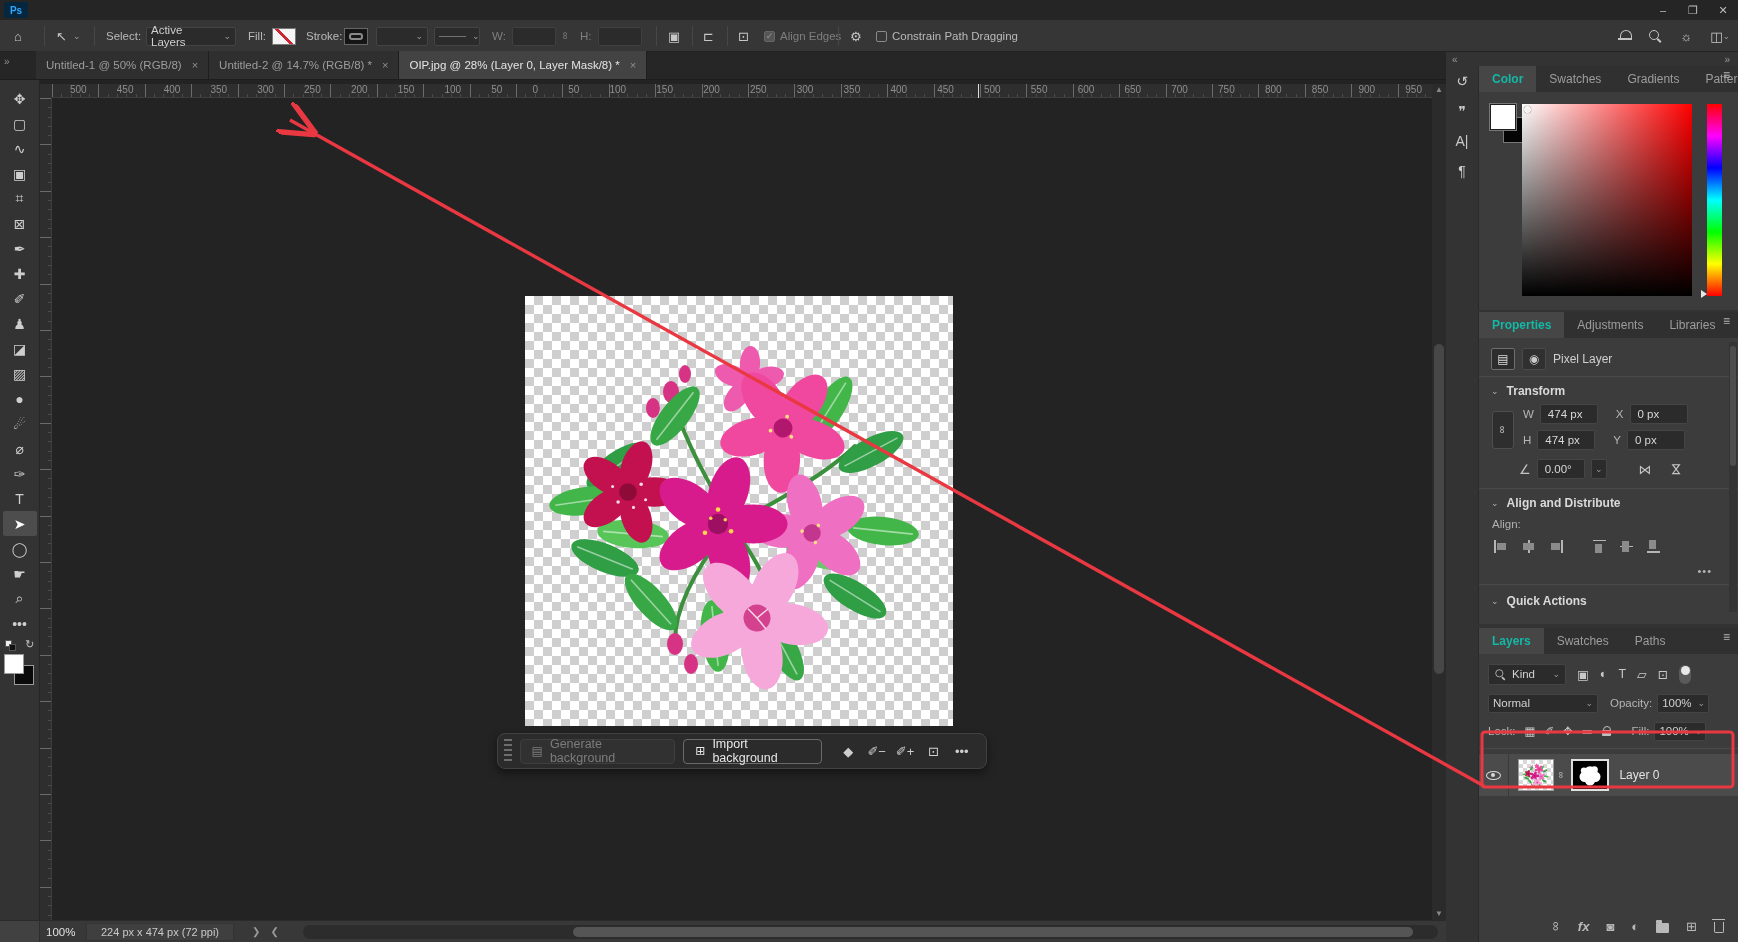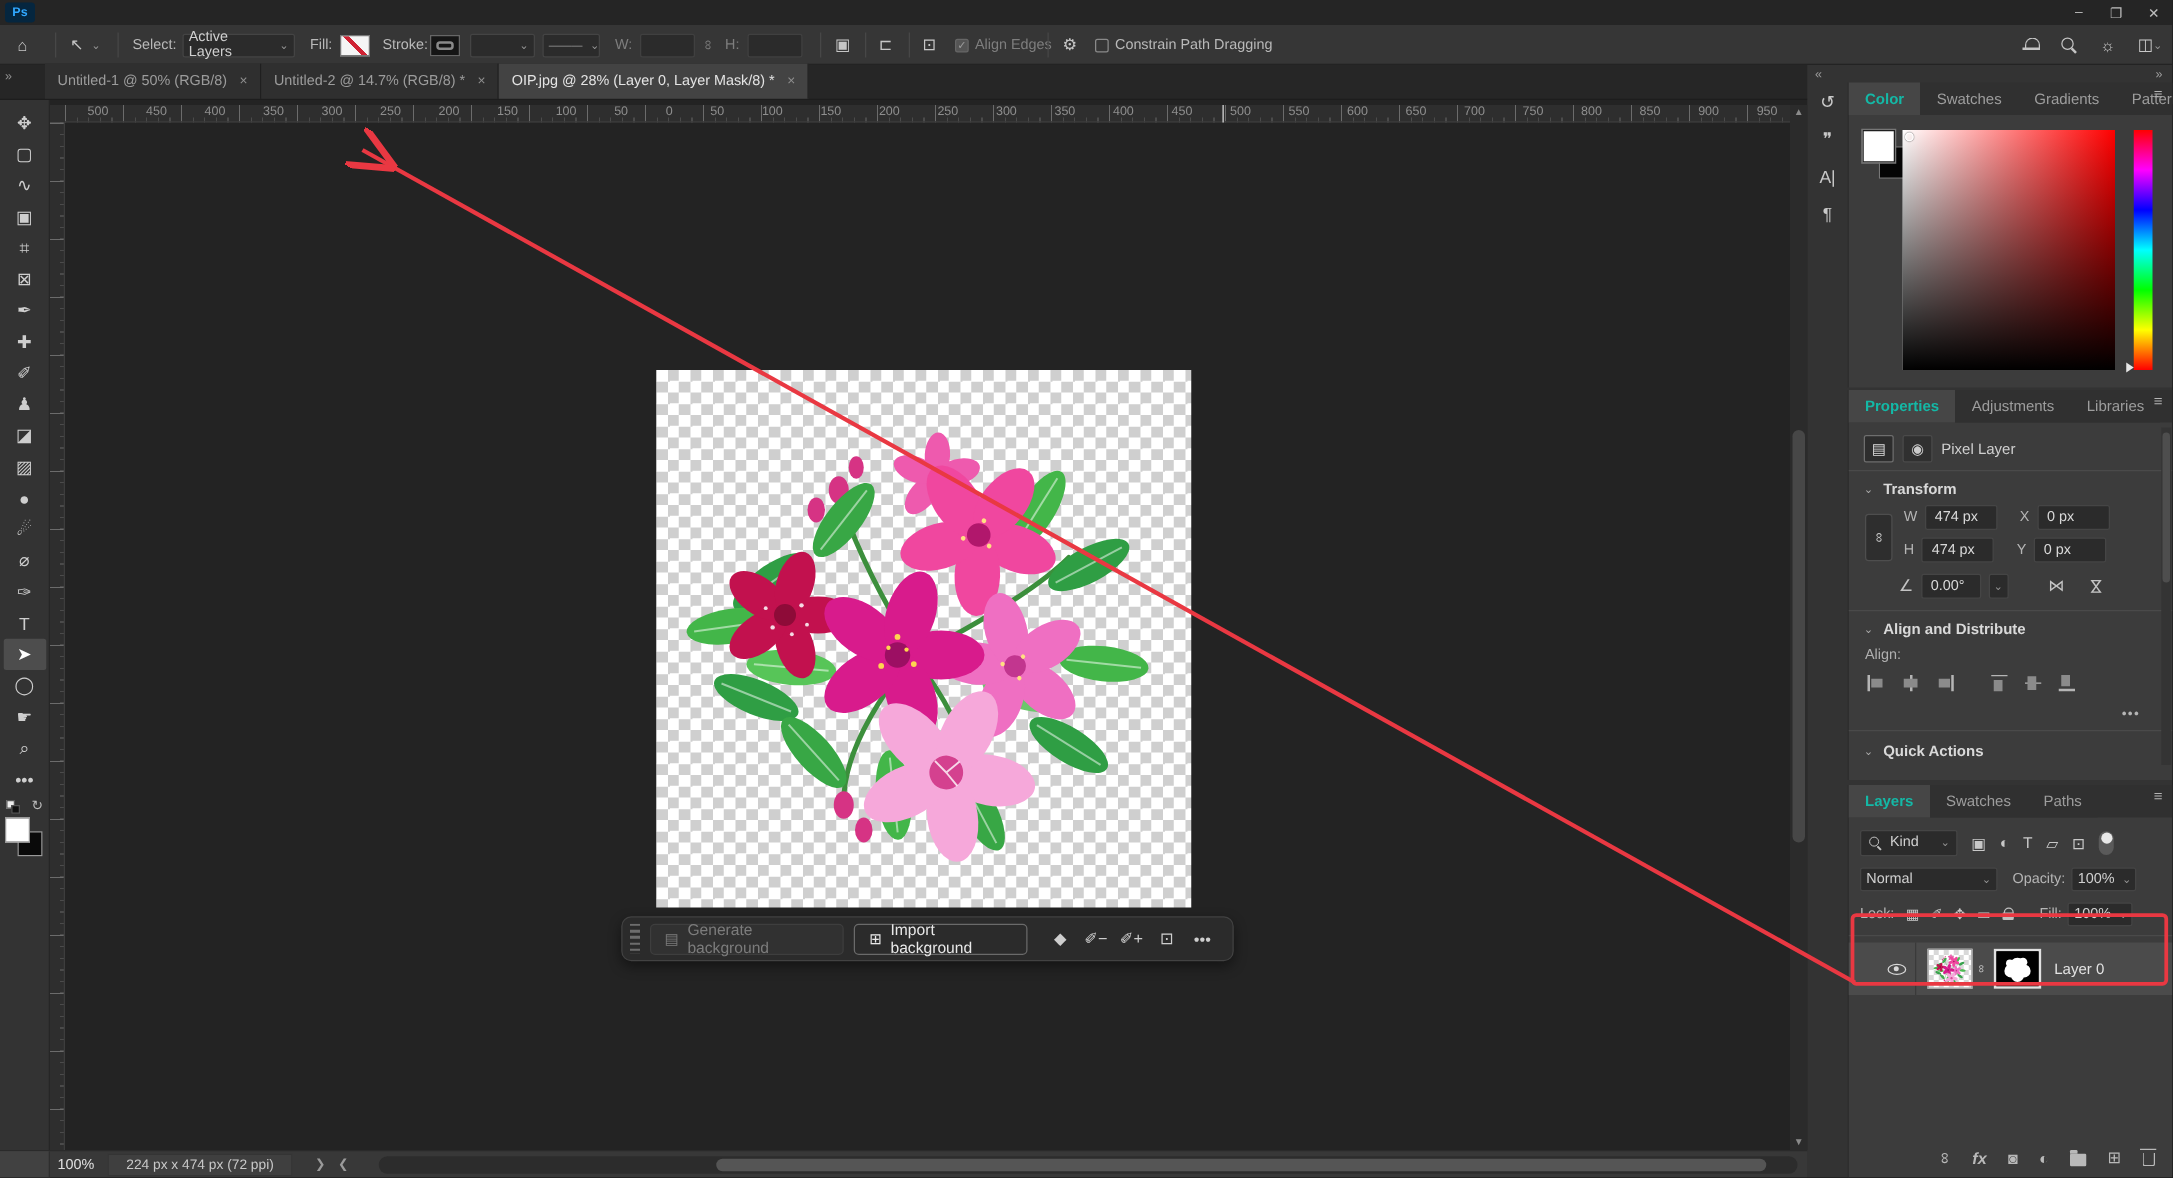--- a/index.html
+++ b/index.html
@@ -676,21 +676,21 @@
               <span class="fico" style="margin-left:9px;font-size:11.5px;">▭</span>
             </span>
           <span class="lockico" style="margin-left:9px;"></span>
           <span style="color:#b5b5b5;font-size:11.5px;margin-left:20px;">Fill:</span>
           <span class="dd" style="width:52px;margin-left:5px;">
             <span>100%</span>
             <span class="car">⌄</span>
           </span>
         </div>
         <div class="hline" style="top:120px;"></div>
-        <div class="lrow" id="layer-row" style="top:126px;padding-left:24px;">
+        <div class="lrow" id="layer-row" style="top:126px;">
           <span style="width:30px;display:flex;justify-content:center;border-right:1px solid #3a3a3a;height:42px;align-items:center;">
             <span class="eye"></span>
           </span>
           <span id="layer-thumb">
             <svg viewBox="0 0 428 430">
                 <use href="#bouquet"></use>
               </svg>
           </span>
           <span class="rot90" style="font-size:9px;color:#cbcbcb;margin-left:4px;">∞</span>
           <span id="mask-thumb">

